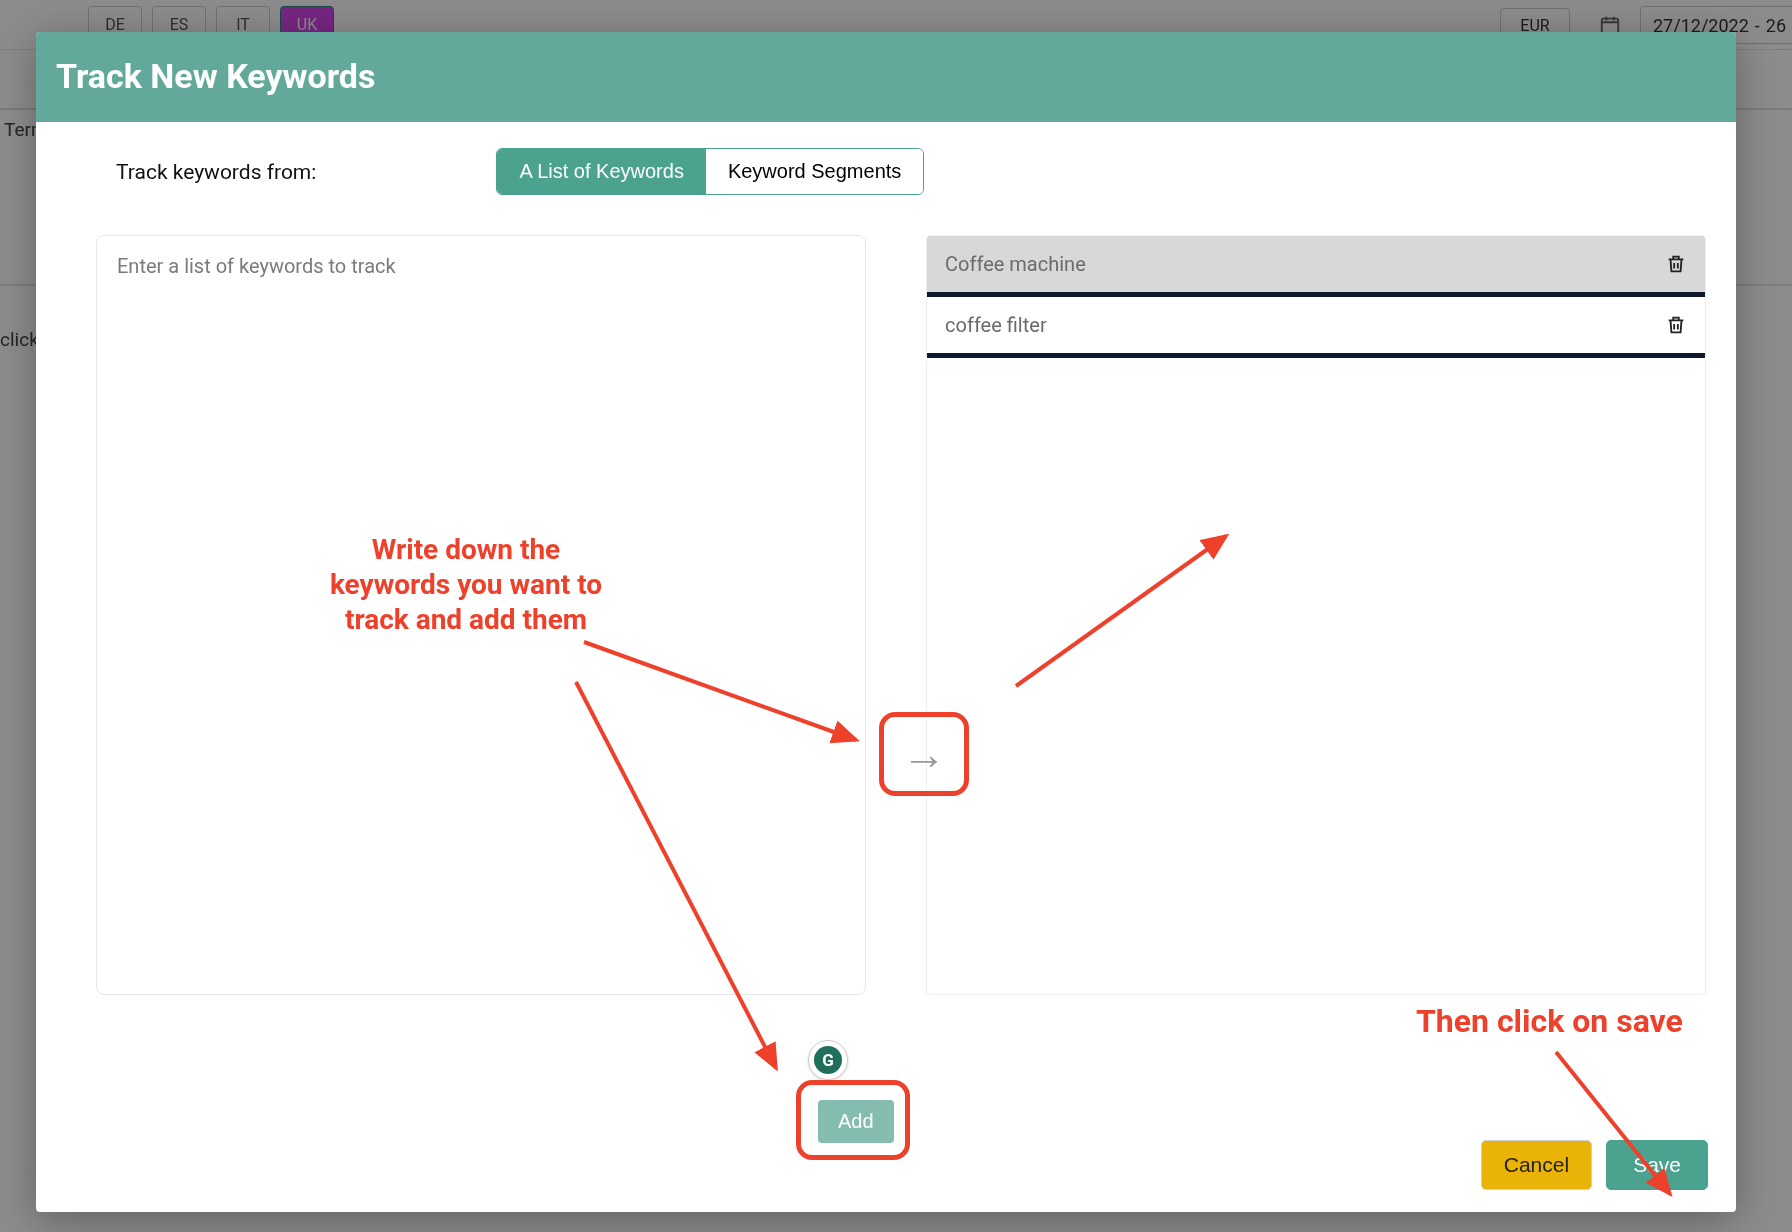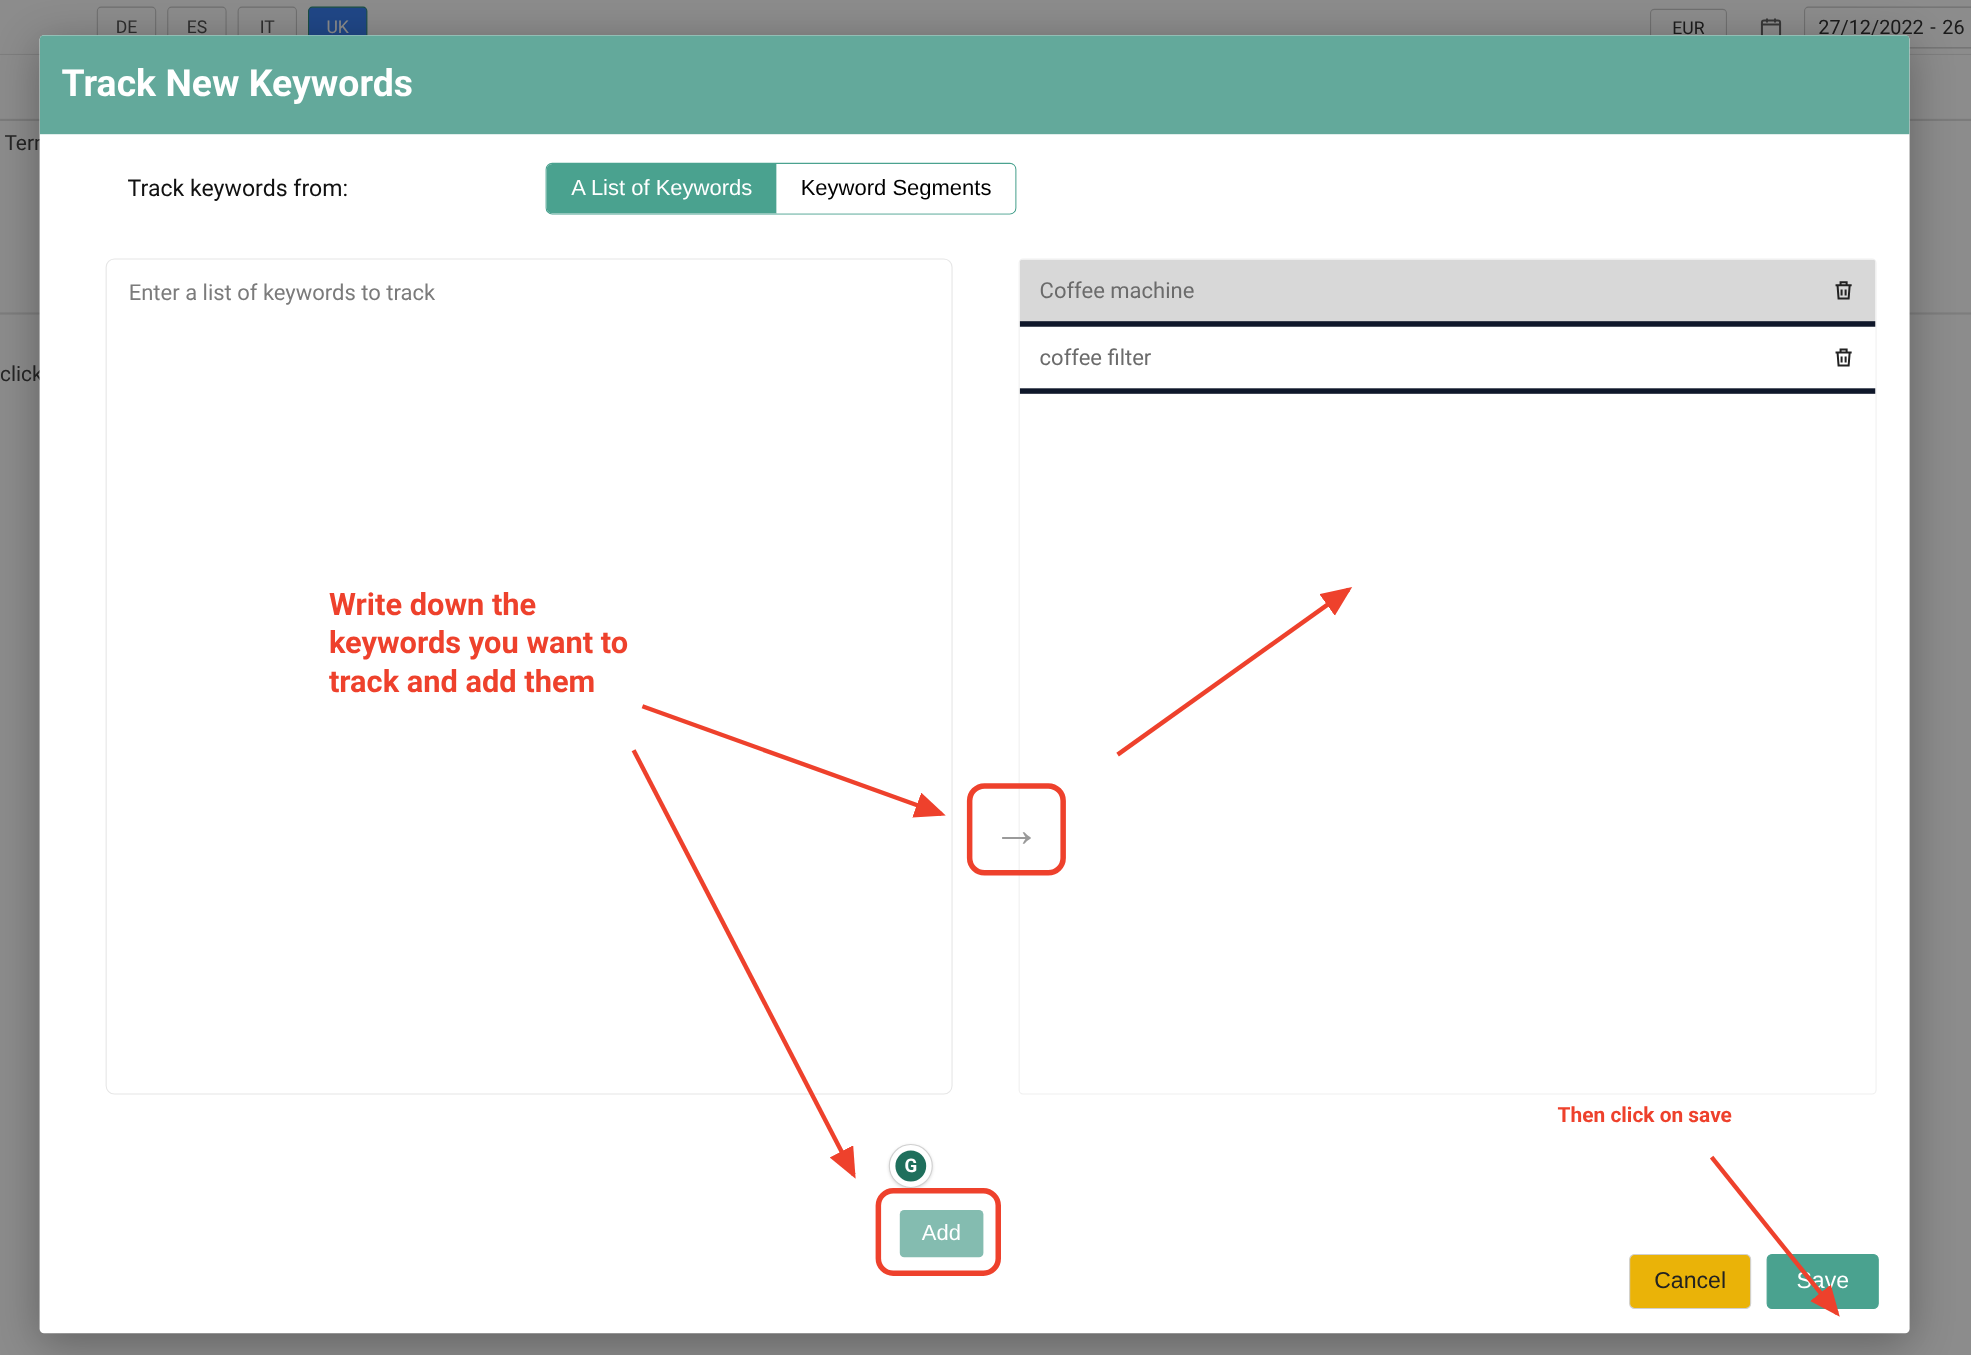--- a/index.html
+++ b/index.html
@@ -34,21 +34,21 @@
     width: 54px;
     border: 1px solid #ccc;
     border-radius: 4px;
     background: #fff;
     display: flex;
     align-items: center;
     justify-content: center;
     font-size: 16px;
     color: #555;
   }
-  .bg-lang-active { background:#3b82f6; border-color:#2f8d7b; color:#fff; }
+  .bg-lang-active { background:#d946ef; border-color:#2f8d7b; color:#fff; }
   .bg-eur {
     position: absolute;
     top: 8px; left: 1500px;
     height: 34px; width: 70px;
     border:1px solid #ccc; border-radius:4px;
     display:flex;align-items:center;justify-content:center;
     font-size:16px;color:#333;background:#fff;
   }
   .bg-cal {
     position:absolute;top:8px;left:1590px;
@@ -244,29 +244,29 @@
   }
 
   
   .anno {
     position: absolute;
     color: #ee412c;
     font-weight: 700;
     pointer-events: none;
   }
   .anno-text1 {
-    left: 263px; top: 410px;
+    left: 280px; top: 410px;
     width: 300px;
-    text-align: left;
+    text-align: center;
     font-size: 28px;
     line-height: 1.25;
   }
   .anno-text2 {
     left: 1380px; top: 880px;
-    font-size: 19px;
+    font-size: 32px;
     white-space: nowrap;
   }
   .add-highlight {
     position:absolute;
     left:760px; top:958px;
     width:114px;height:80px;
     border:5px solid #ee412c;border-radius:16px;
   }
 
   svg.anno-svg {

